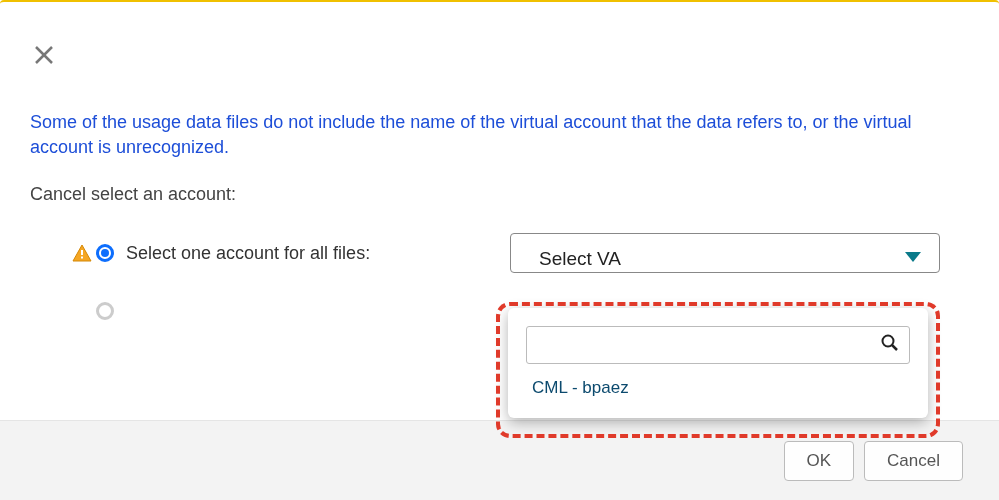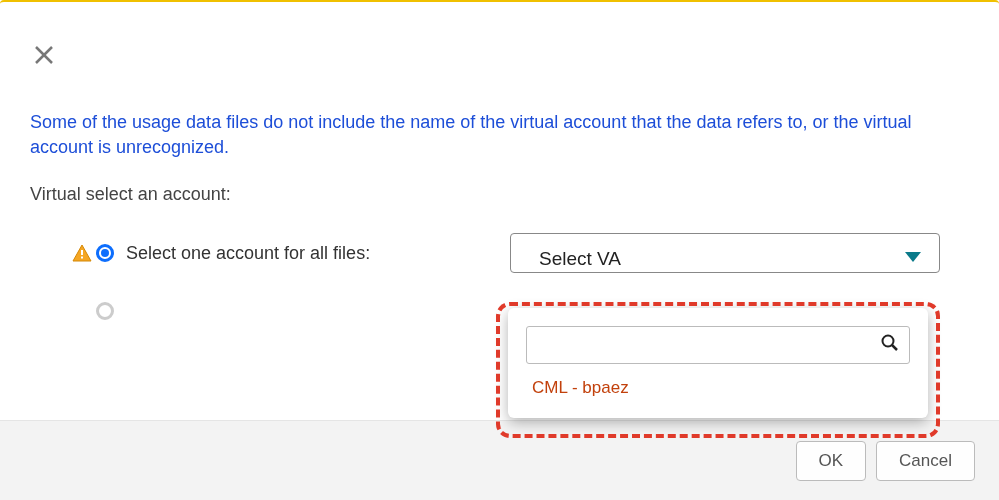--- a/index.html
+++ b/index.html
@@ -150,21 +150,21 @@
     font-size: 16px;
     background: transparent;
   }
   .dd-search .search-i {
     position: absolute;
     right: 10px;
   }
   .dd-item {
     padding: 14px 6px 2px 6px;
     font-size: 17px;
-    color: #c2410c;
+    color: #0c4a6e;
     cursor: pointer;
   }
   .highlight-box {
     position: absolute;
     left: 496px;
     top: 302px;
     width: 444px;
     height: 136px;
     border: 4px dashed #e03a2a;
     border-radius: 14px;
@@ -173,21 +173,21 @@
   }
   .footer {
     position: absolute;
     left: 0; right: 0; bottom: 0;
     height: 80px;
     background: #f3f3f3;
     border-top: 1px solid #e5e5e5;
     display: flex;
     justify-content: flex-end;
     align-items: center;
-    padding: 0 24px;
+    padding: 0 36px;
     gap: 10px;
   }
   .btn {
     height: 40px;
     padding: 0 22px;
     border: 1px solid #bbb;
     border-radius: 4px;
     background: #fefefe;
     font-size: 17px;
     color: #555;
@@ -206,21 +206,21 @@
   <div class="header-row">
     <div class="close-btn">
       <svg width="20" height="20" viewBox="0 0 20 20">
           <line x1="2" y1="2" x2="18" y2="18" stroke="#777" stroke-width="2.5"></line>
           <line x1="18" y1="2" x2="2" y2="18" stroke="#777" stroke-width="2.5"></line>
         </svg>
     </div>
   </div>
 
   <div class="desc">Some of the usage data files do not include the name of the virtual account that the data refers to, or the virtual account is unrecognized.</div>
-  <div class="prompt">Virtual select an account:</div>
+  <div class="prompt">Cancel select an account:</div>
 
   <div class="options">
     <div class="opt-row">
       <div class="opt-left">
         <span class="warn-icon">
           <svg width="20" height="18" viewBox="0 0 20 18">
               <polygon points="10,1 19,17 1,17" fill="#f5a623" stroke="#d48806" stroke-width="1"></polygon>
               <rect x="9" y="6" width="2" height="5" fill="#fff"></rect>
               <rect x="9" y="12.5" width="2" height="2" fill="#fff"></rect>
             </svg>

